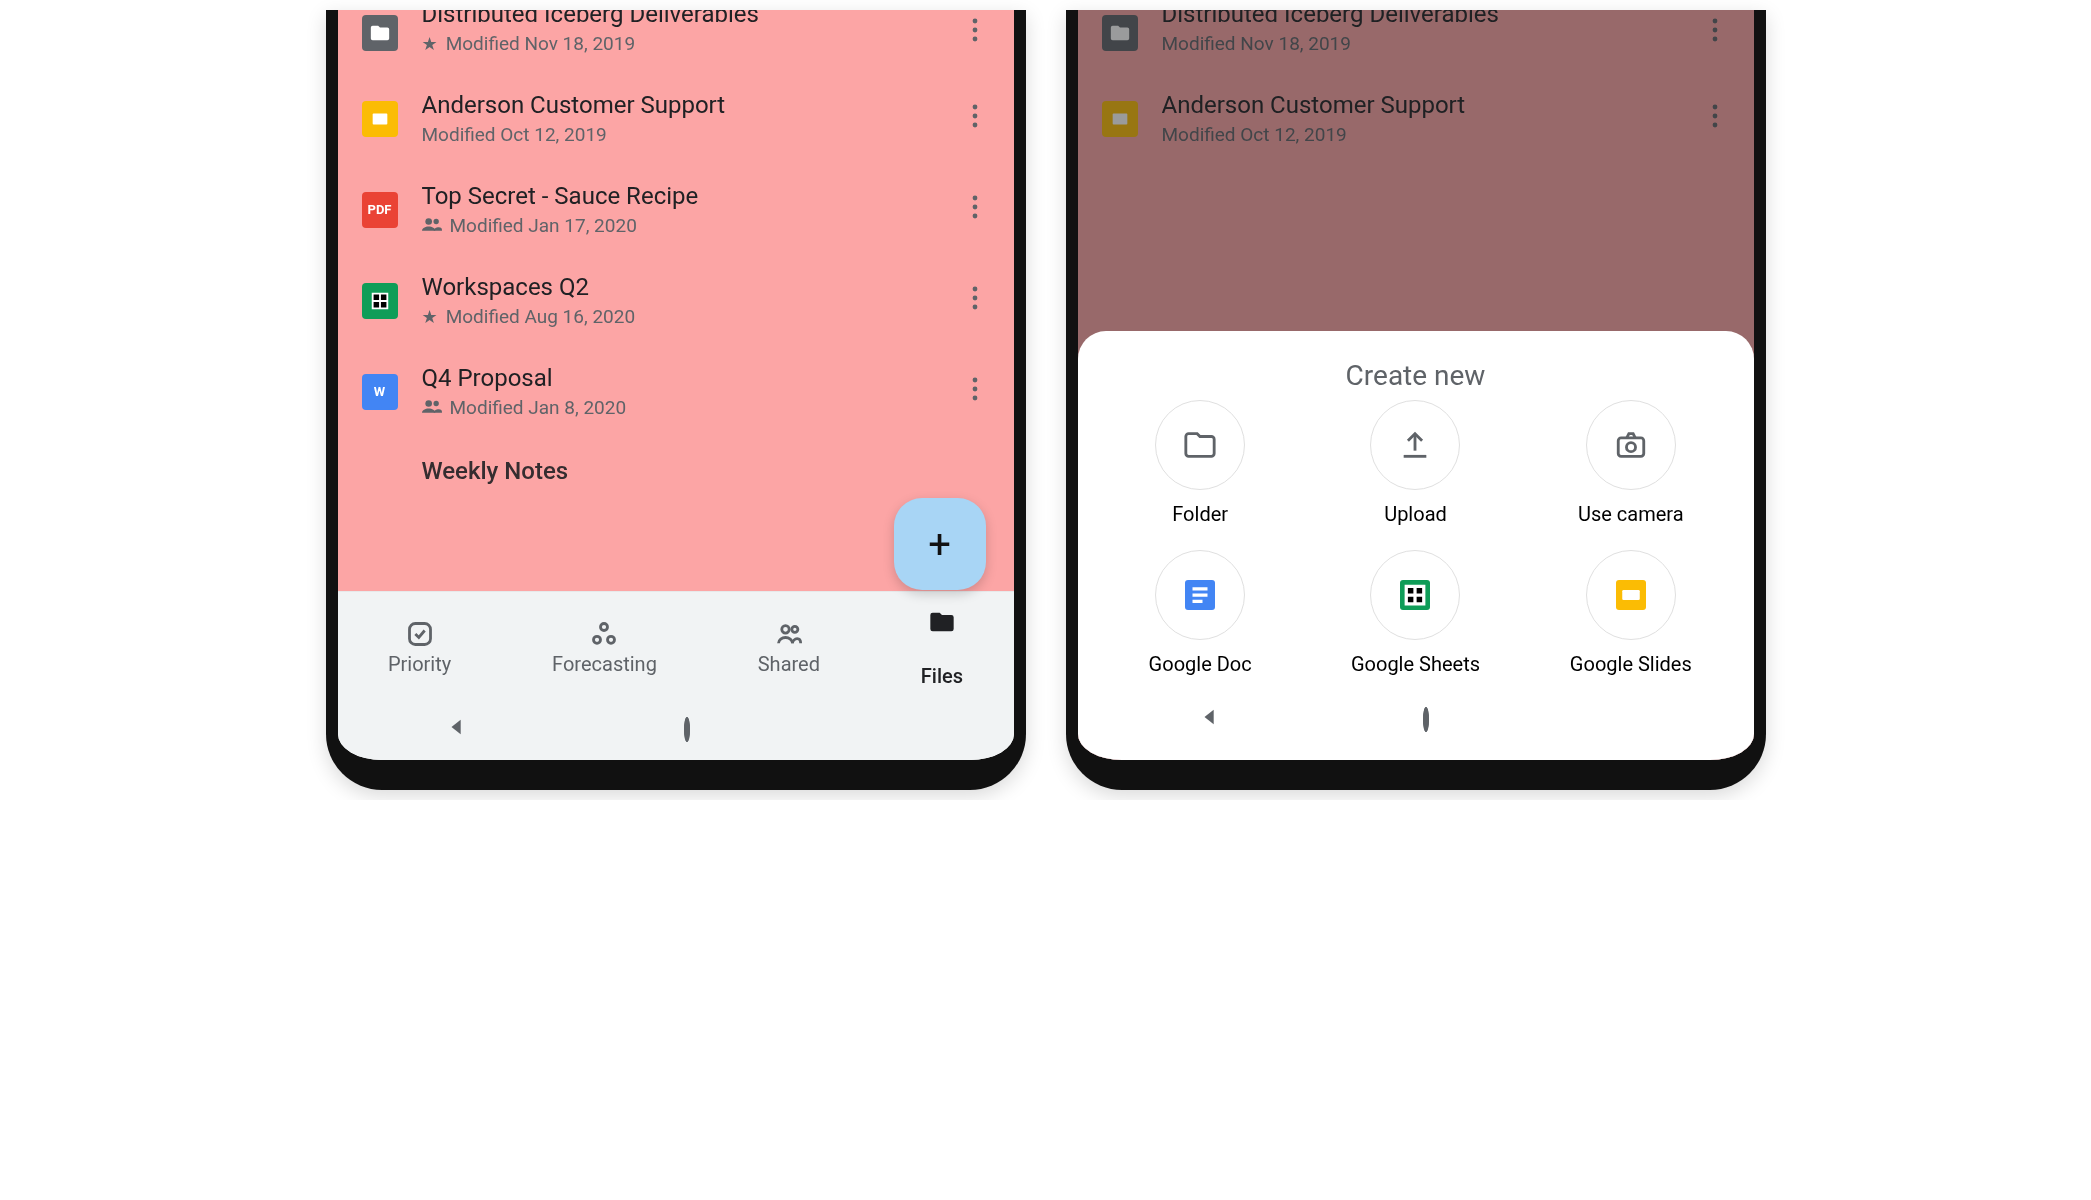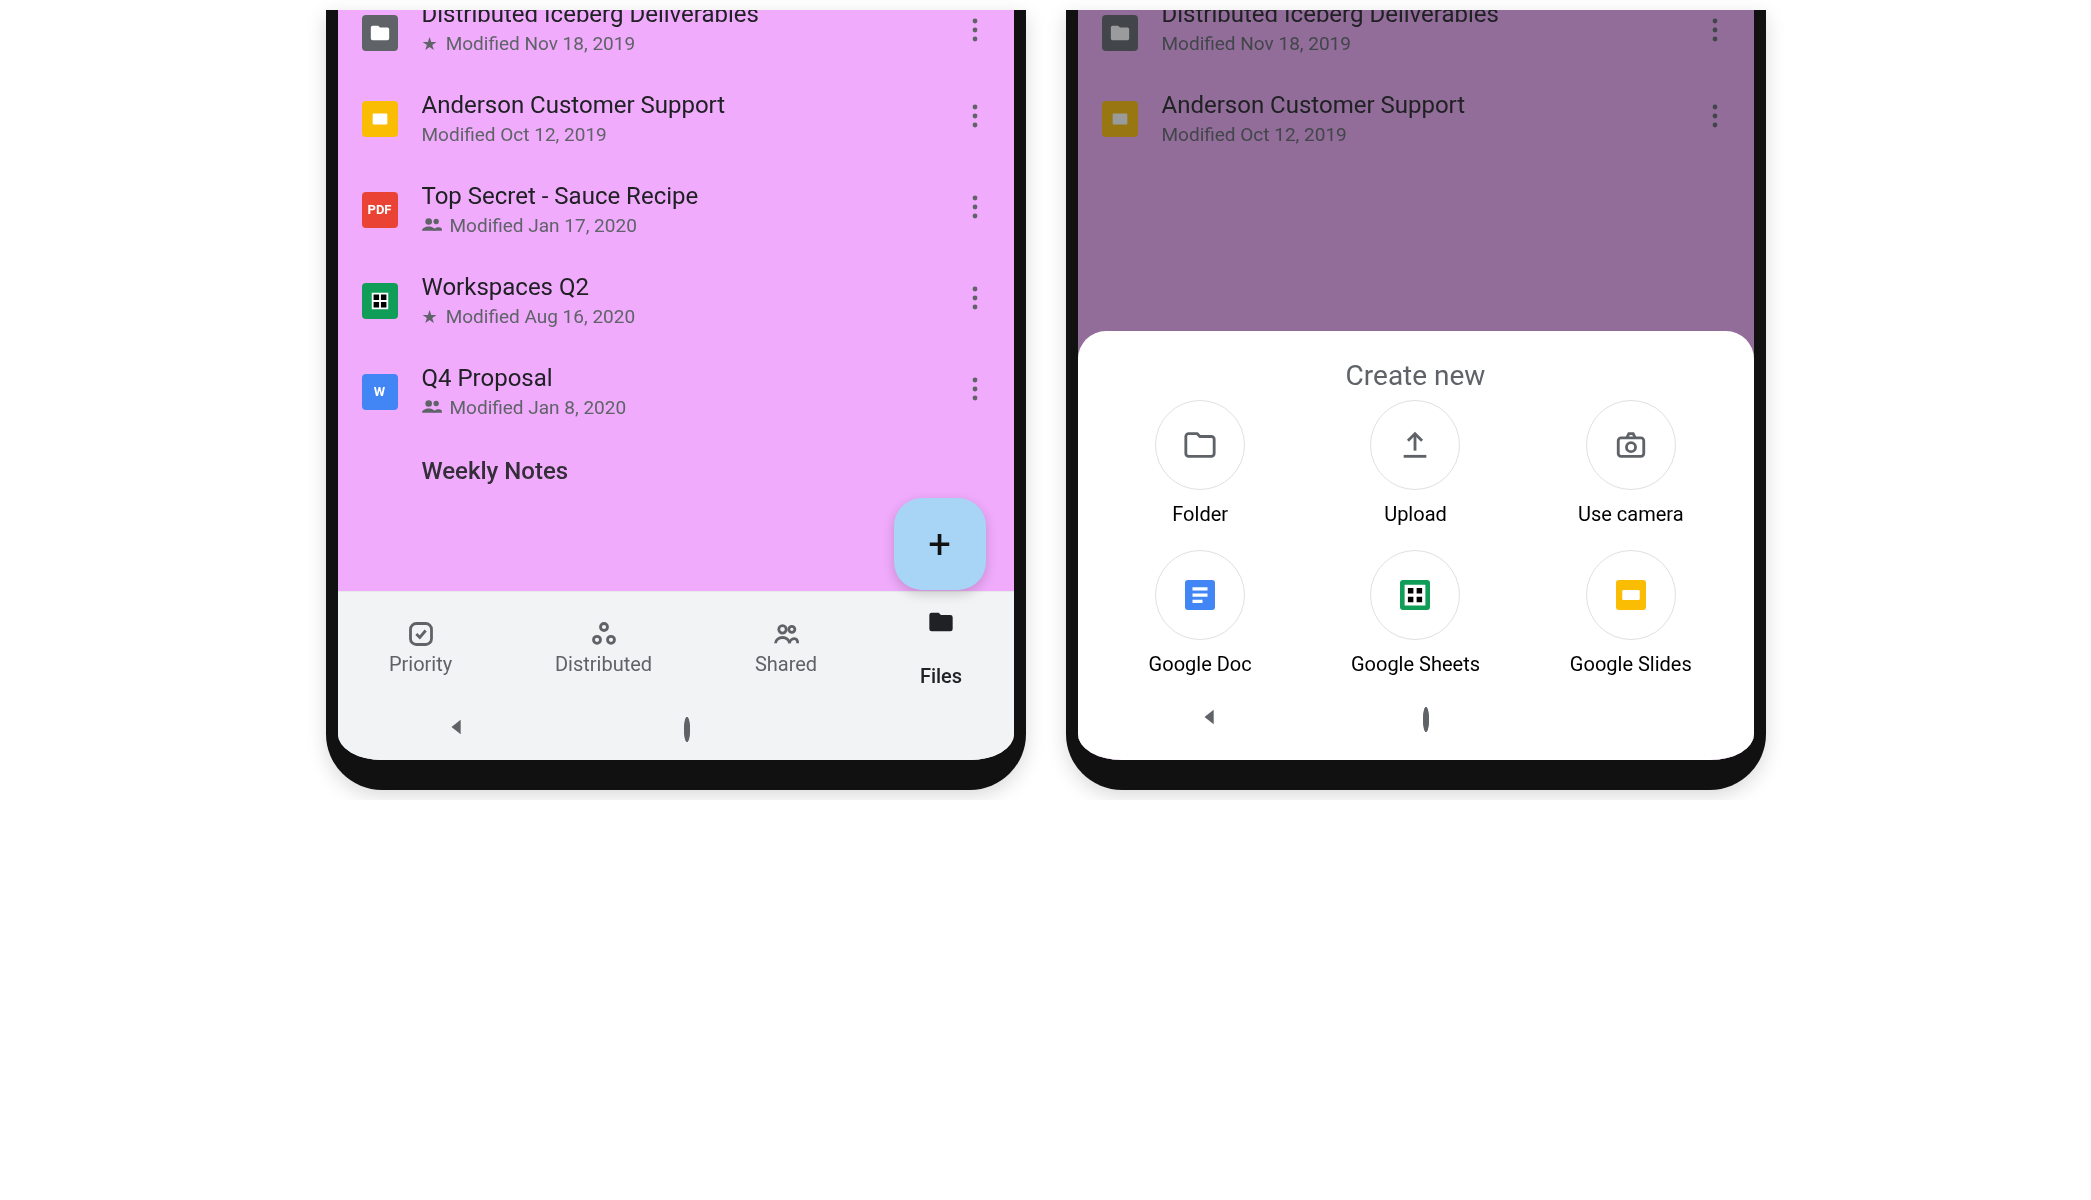--- a/index.html
+++ b/index.html
@@ -10,21 +10,21 @@
     border-top-width: 0;
     border-bottom-width: 30px;
     border-radius: 0 0 56px 56px;
     background: #ffffff;
     overflow: hidden;
     position: relative;
     height: 780px;
     box-shadow: 0 6px 20px rgba(0,0,0,0.15);
   }
   .screen { position: relative; width: 100%; height: 100%; display: flex; flex-direction: column; }
-  .file-list { flex: 1; overflow: hidden; background: #f0abfc; }
+  .file-list { flex: 1; overflow: hidden; background: #fca5a5; }
   .file-row { display: flex; align-items: center; padding: 18px 24px 18px 24px; gap: 24px; }
   .file-icon { width: 36px; height: 36px; flex: 0 0 36px; display: flex; align-items: center; justify-content: center; border-radius: 4px; font-weight: 700; color: #fff; font-size: 13px; }
   .file-icon.folder { background: #5f6368; }
   .file-icon.slides { background: #fbbc04; }
   .file-icon.pdf { background: #ea4335; }
   .file-icon.sheets { background: #0f9d58; }
   .file-icon.docs { background: #4285f4; }
   .file-icon.folder svg, .file-icon.slides svg { width: 22px; height: 22px; }
   .file-text { flex: 1; min-width: 0; }
   .file-title { font-size: 24px; color: #202124; font-weight: 400; margin-bottom: 4px; white-space: nowrap; overflow: hidden; text-overflow: ellipsis; }
@@ -235,21 +235,21 @@
         <span>Priority</span>
       </div>
       <div class="nav-item">
         <span class="nav-icon">
           <svg viewBox="0 0 24 24" fill="none" stroke="#5f6368" stroke-width="2.4">
               <circle cx="12" cy="6" r="3"></circle>
               <circle cx="6" cy="17" r="3"></circle>
               <circle cx="18" cy="17" r="3"></circle>
             </svg>
         </span>
-        <span>Distributed</span>
+        <span>Forecasting</span>
       </div>
       <div class="nav-item">
         <span class="nav-icon">
           <svg viewBox="0 0 24 24" fill="none" stroke="#5f6368" stroke-width="2.4">
               <circle cx="9" cy="8" r="3.2"></circle>
               <circle cx="17" cy="8" r="2.6"></circle>
               <path d="M3 20c0-3 3-5 6-5s6 2 6 5"></path>
               <path d="M15 20c0-2 2-4 4-4s3 1 3 4"></path>
             </svg>
         </span>

